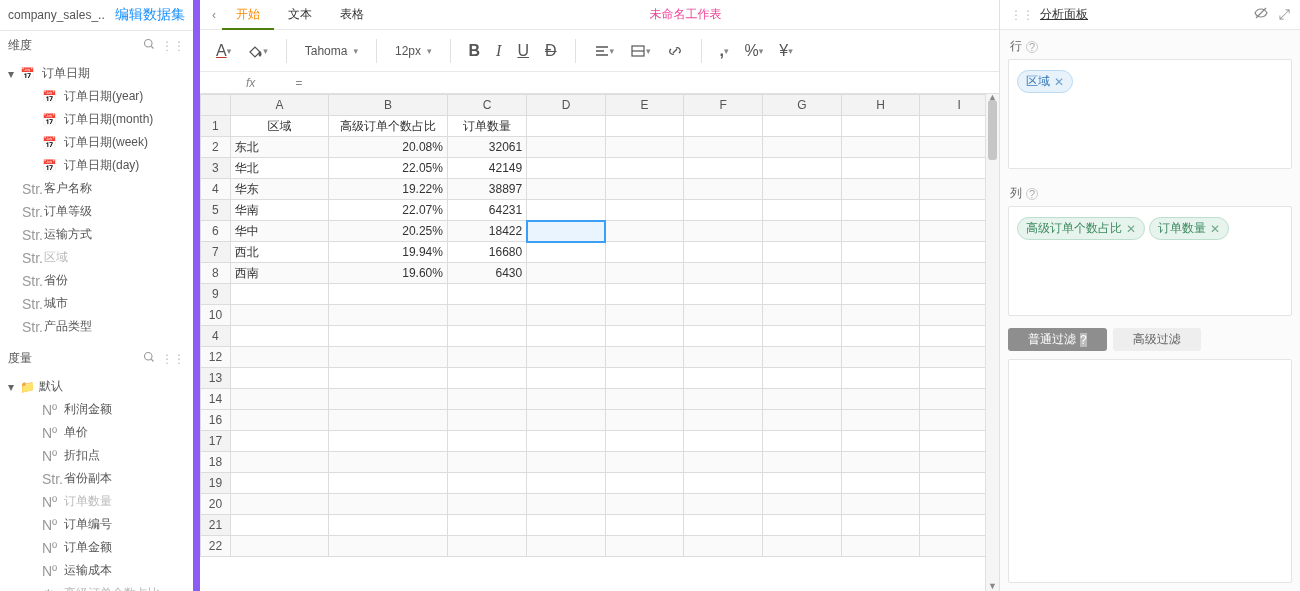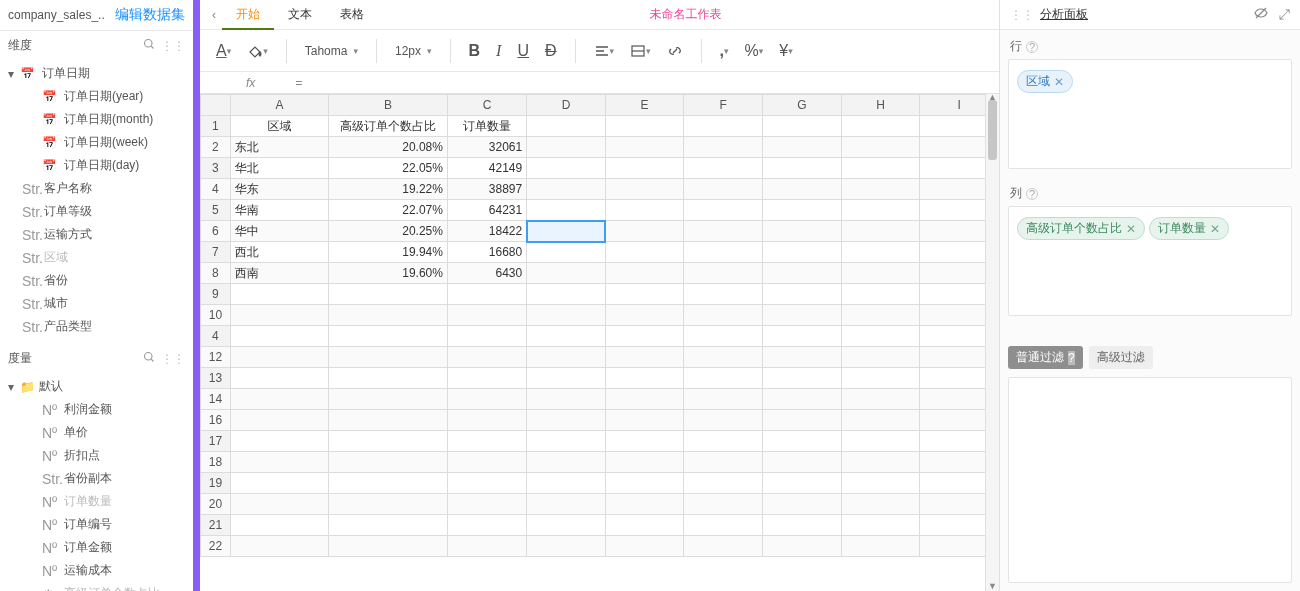--- a/index.html
+++ b/index.html
@@ -72,21 +72,21 @@
 .rp-head .ico { color: #888; margin-left: 10px; cursor: pointer; font-size: 14px; }
 .rp-sec { padding: 8px 10px 4px; color: #666; display: flex; align-items: center; gap: 4px; }
 .rp-sec .q { font-size: 11px; color: #aaa; border: 1px solid #ccc; border-radius: 50%; width: 12px; height: 12px; display: inline-flex; align-items: center; justify-content: center; }
 .drop-zone { margin: 0 8px 8px; border: 1px solid #e4e4e4; background: #fff; min-height: 110px; padding: 8px; border-radius: 2px; }
 .drop-zone.tall { min-height: 110px; }
 .pill { display: inline-flex; align-items: center; border-radius: 12px; padding: 2px 8px; font-size: 12px; margin: 2px 4px 2px 0; gap: 4px; }
 .pill.blue { background: #e8f2fb; border: 1px solid #b9d9f2; color: #3a7ab8; }
 .pill.green { background: #e7f3ed; border: 1px solid #bcdfcd; color: #3d8a5f; }
 .pill .x { cursor: pointer; color: inherit; opacity: .7; }
 .filter-tabs { display: flex; gap: 6px; margin: 4px 8px; }
-.filter-tab { padding: 3px 8px; border-radius: 3px; cursor: pointer; background: #eee; color: #666; display: flex; align-items: center; gap: 4px; margin-top: 18px; }
+.filter-tab { padding: 3px 20px; border-radius: 3px; cursor: pointer; background: #eee; color: #666; display: flex; align-items: center; gap: 4px; }
 .filter-tab.active { background: #8e8e8e; color: #fff; }
 .filter-zone { margin: 4px 8px 8px; border: 1px solid #e4e4e4; background: #fff; flex: 1; border-radius: 2px; }
 </style>
 </head>
 <body>
 
 <div class="app">
 
   <div class="left-panel">
     <div class="dataset-header">

